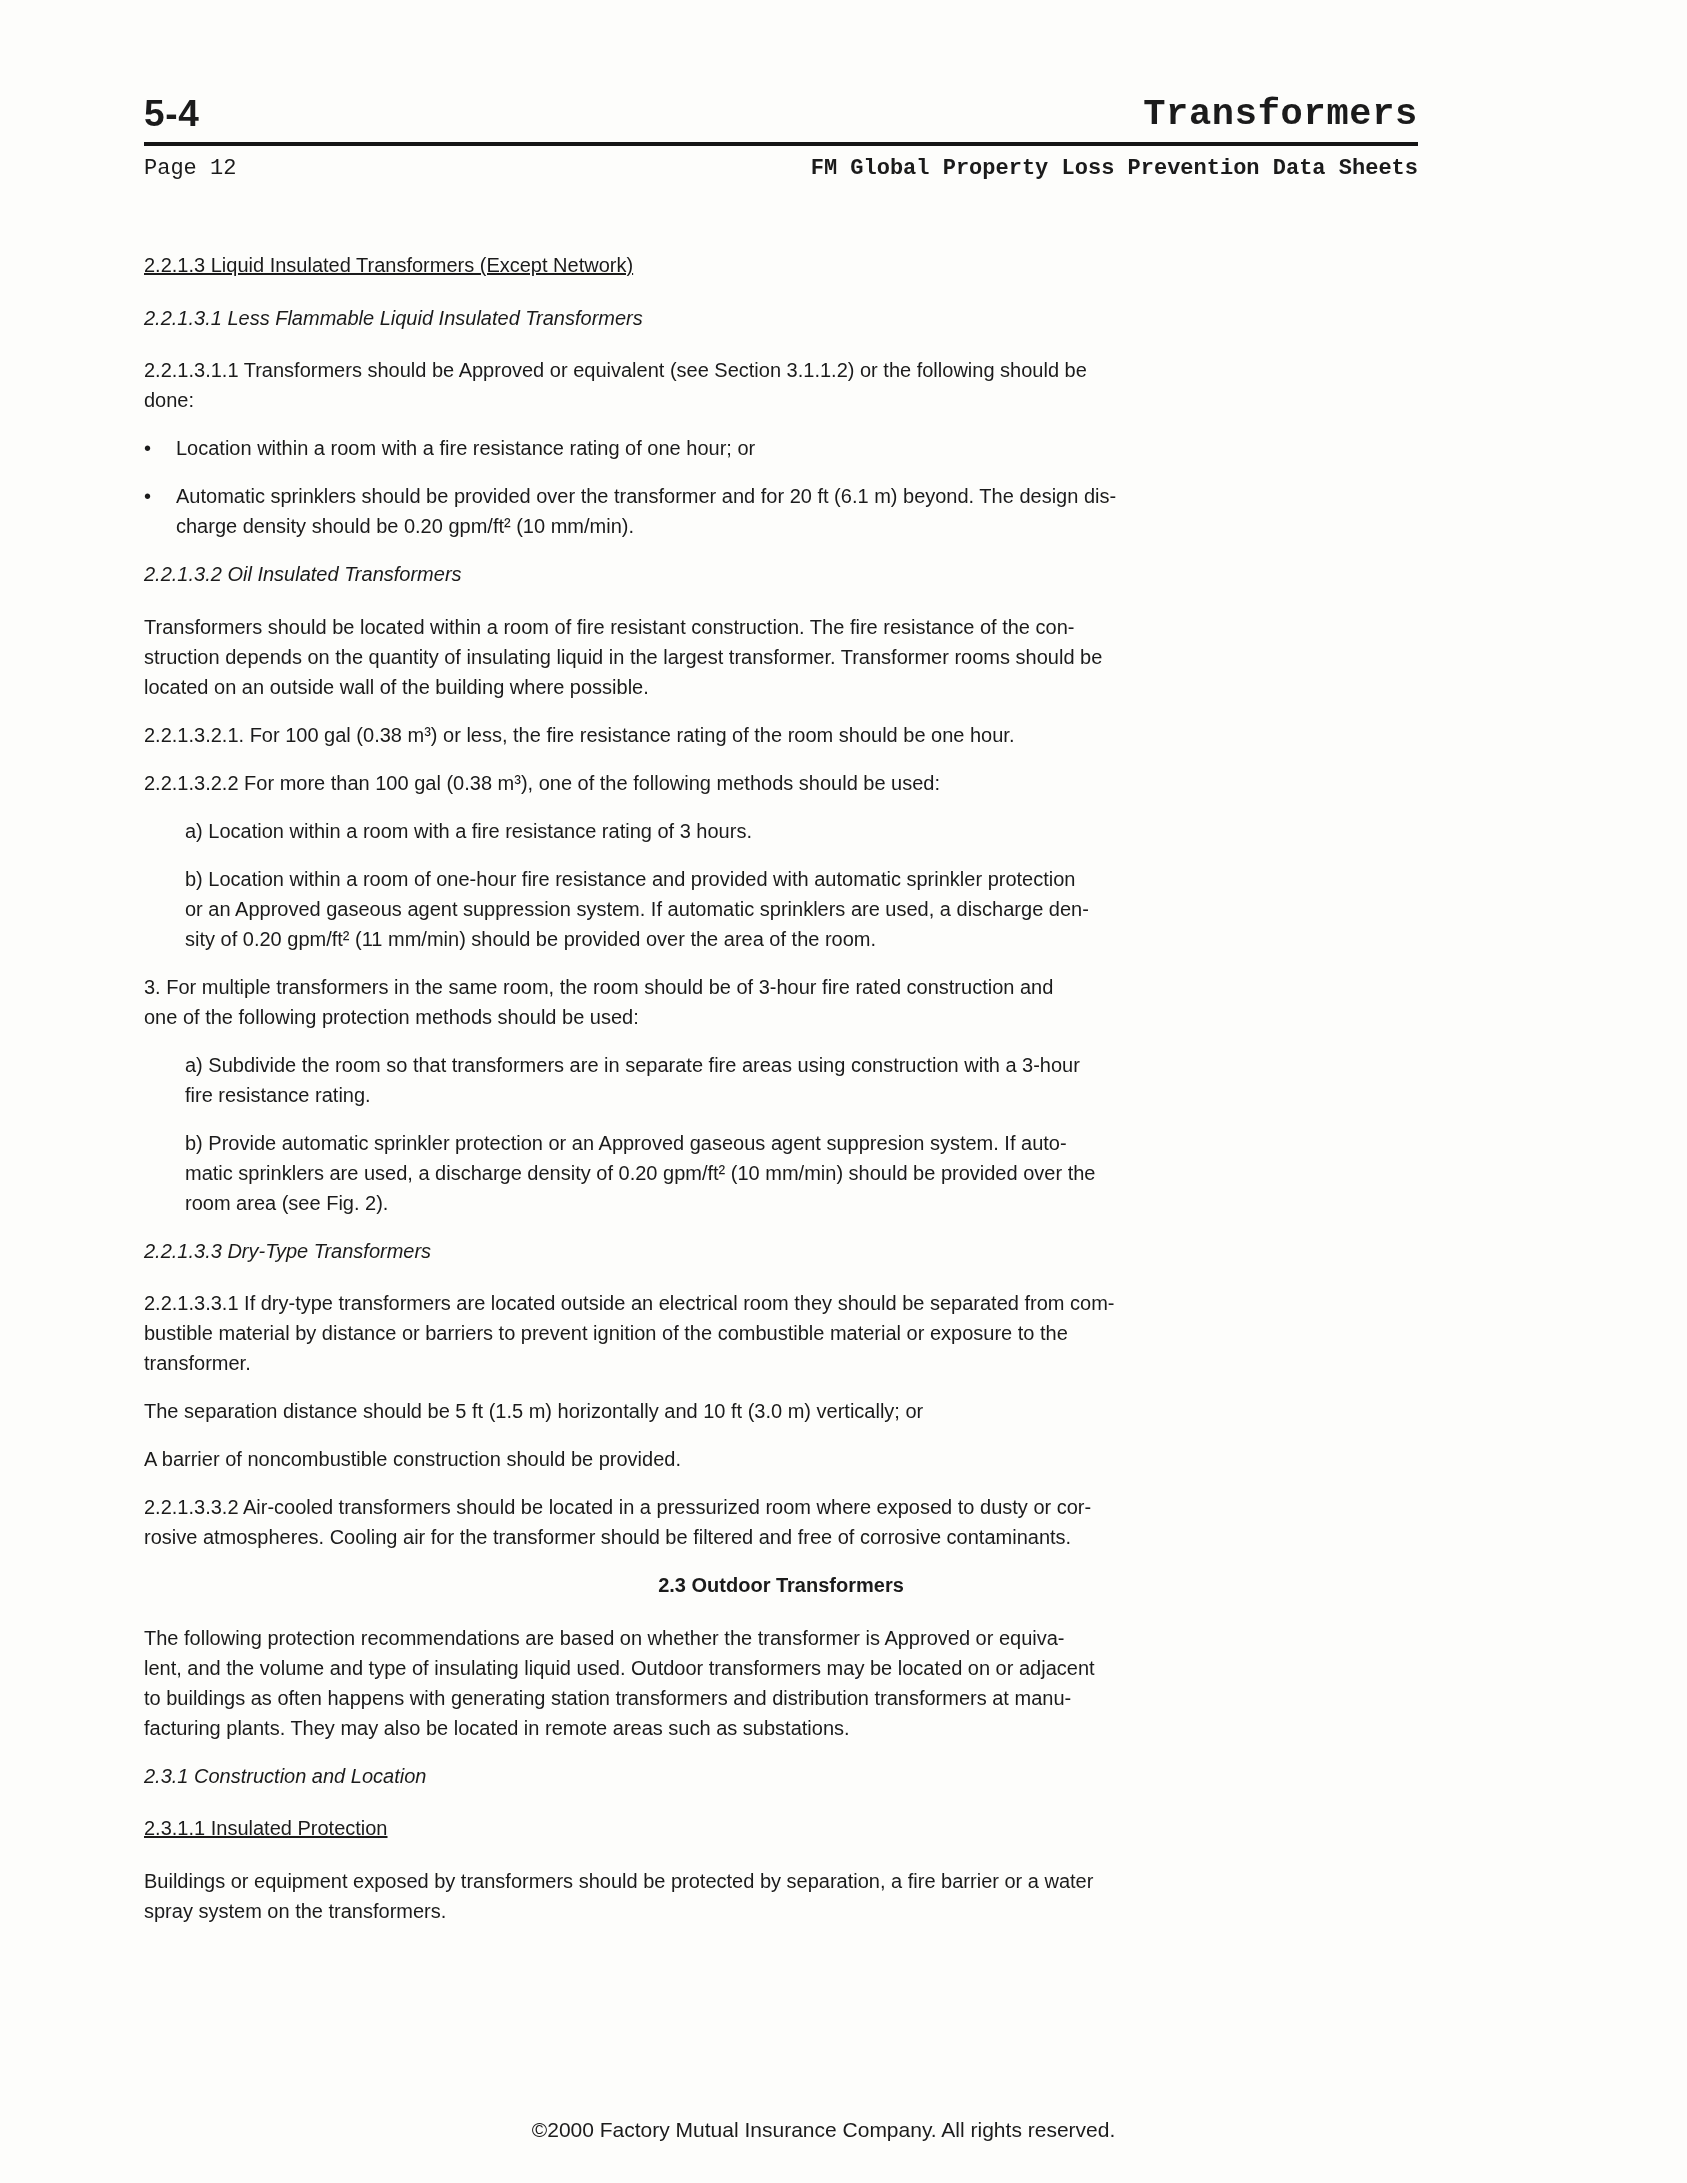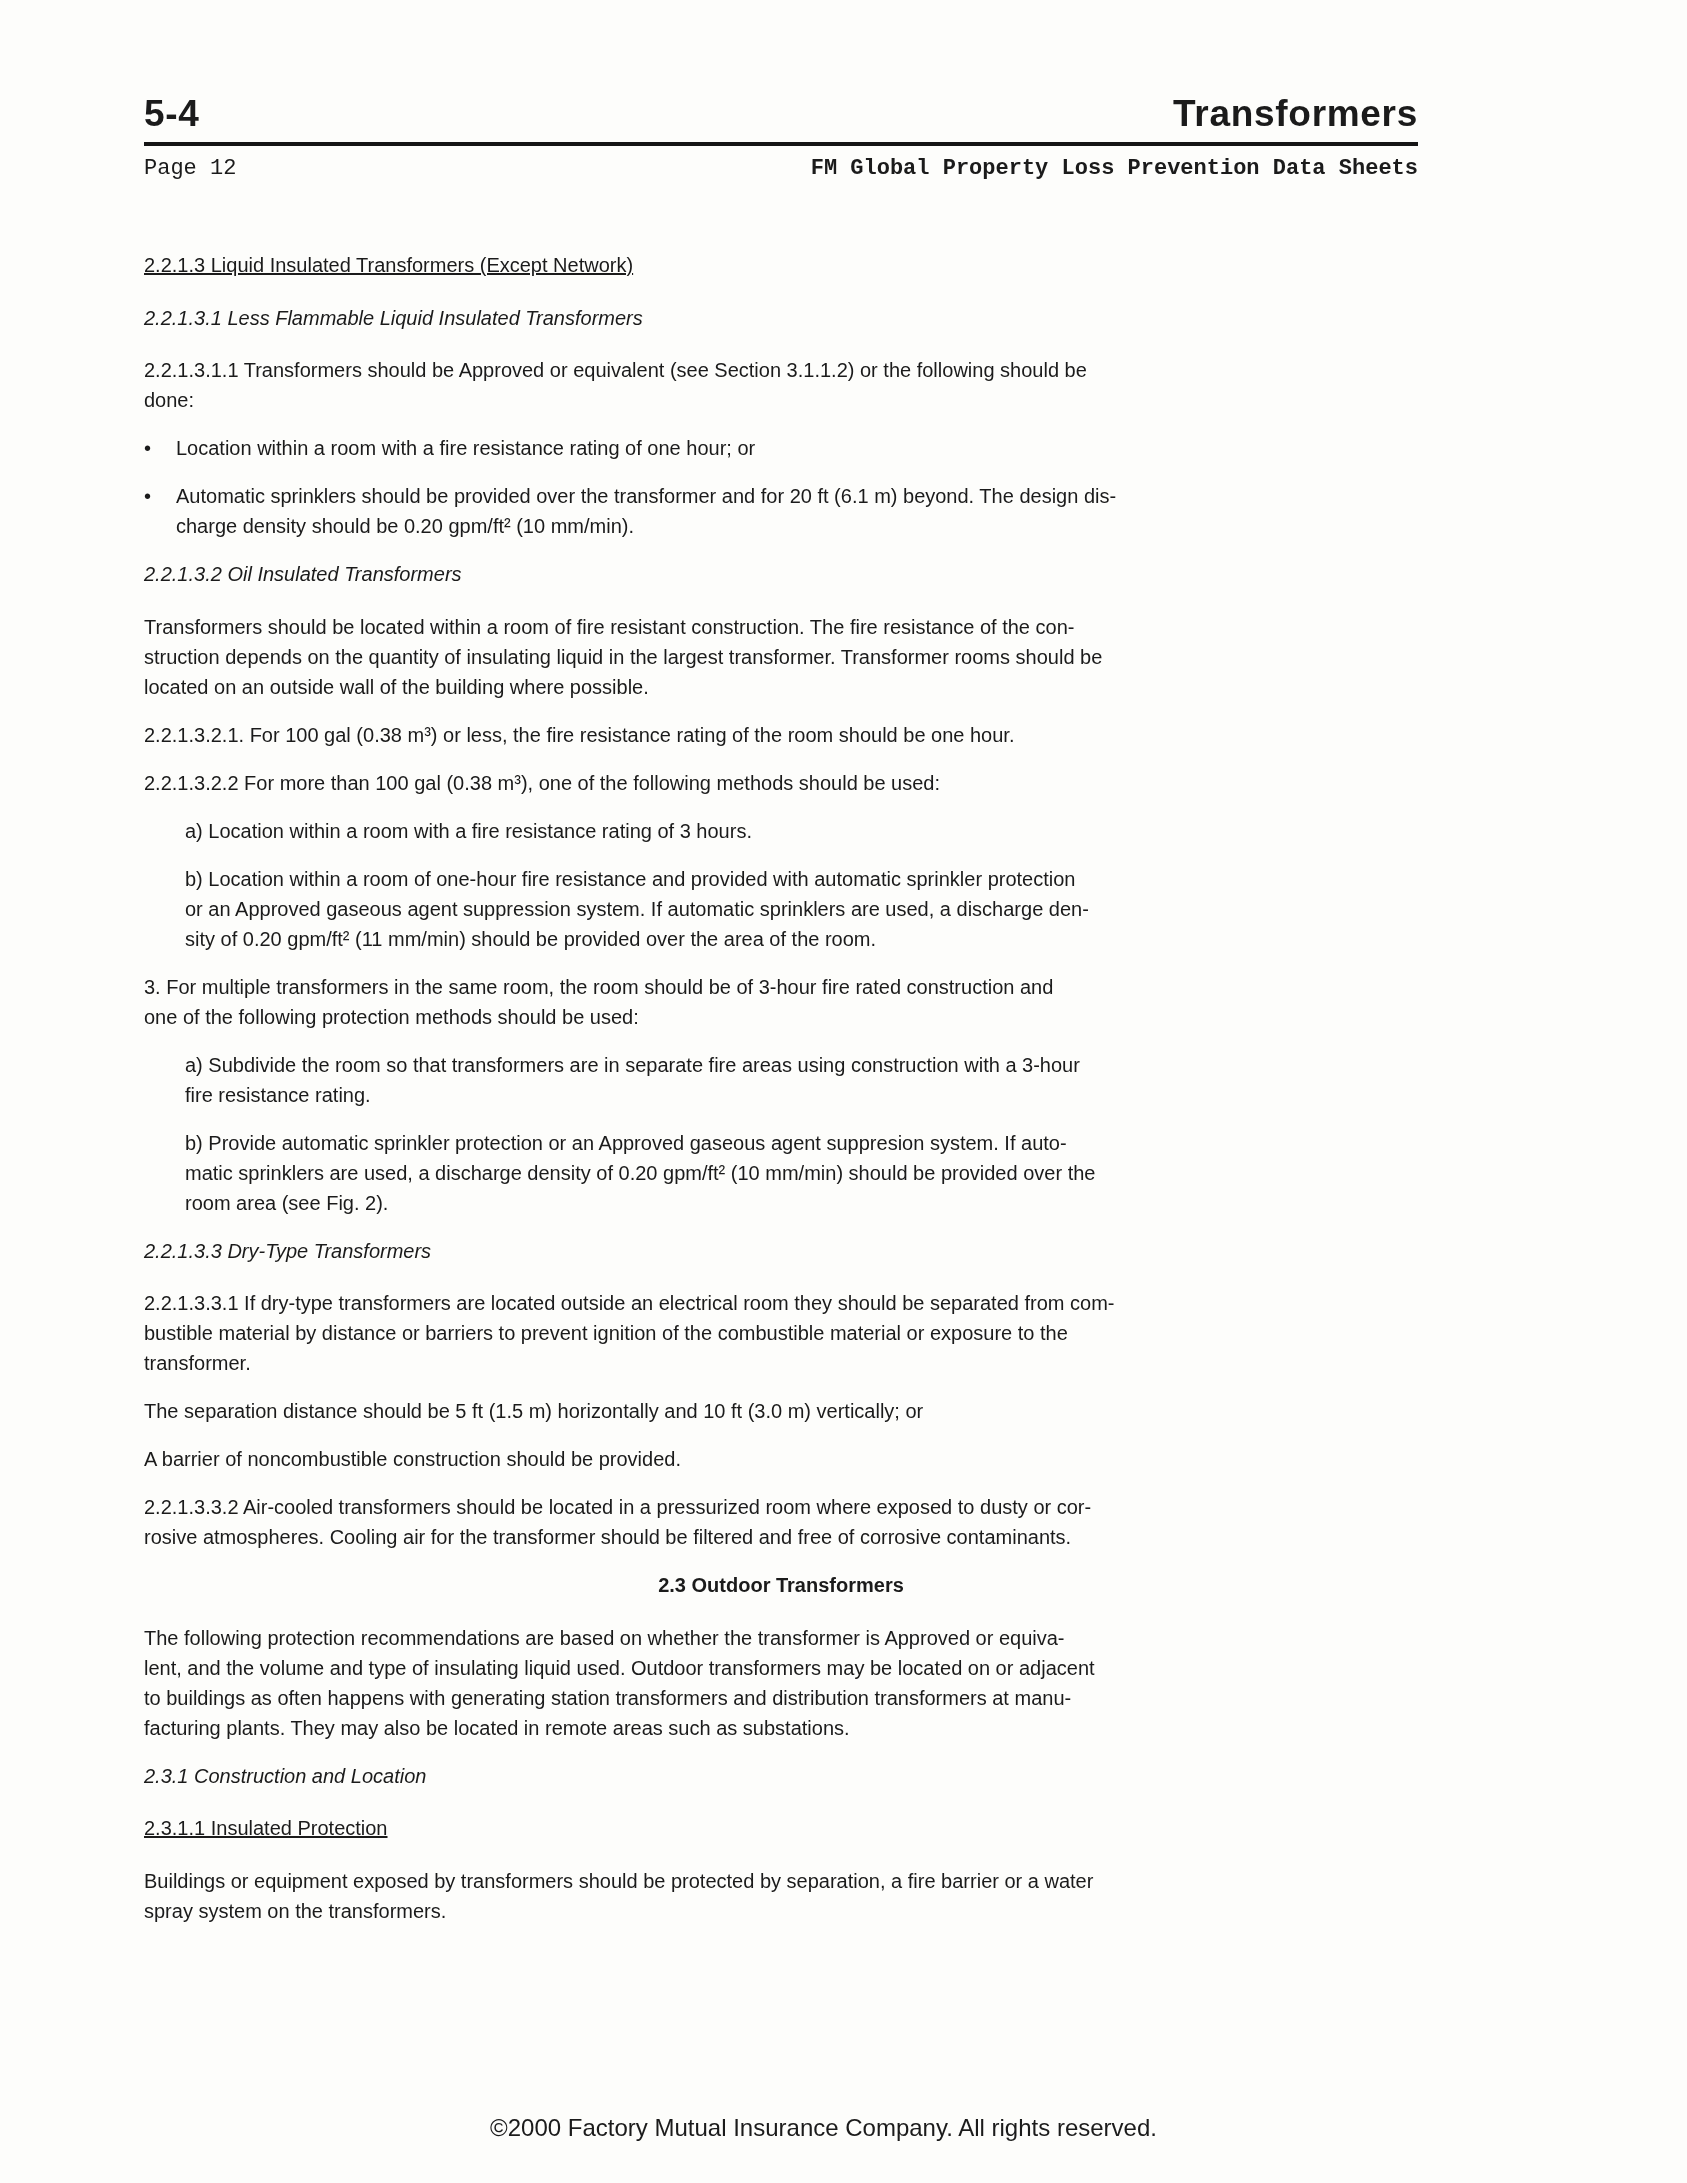--- a/index.html
+++ b/index.html
@@ -25,20 +25,21 @@
   }
   .masthead .docnum{
     font-size:37px;
     font-weight:bold;
     letter-spacing:0.7px;
   }
   .masthead .doctitle{
     font-size:37px;
     font-weight:bold;
     letter-spacing:0.7px;
+    font-family:Liberation Mono, monospace;
   }
   .rule{
     border:none;
     border-top:4.6px solid #151515;
     margin:6.6px 0 0 0;
   }
   .subhead{
     display:flex;
     justify-content:space-between;
     margin-top:10.6px;
@@ -71,21 +72,21 @@
   .bullet-text{
     white-space:pre-line;
     flex:1;
   }
   .footer{
     position:absolute;
     left:0;
     right:40px;
     bottom:41px;
     text-align:center;
-    font-size:24px;
+    font-size:21px;
   }
 </style>
 </head>
 <body>
 
 <div class="page">
   <div class="content">
 
     <div class="masthead">
       <span class="docnum">5-4</span>

